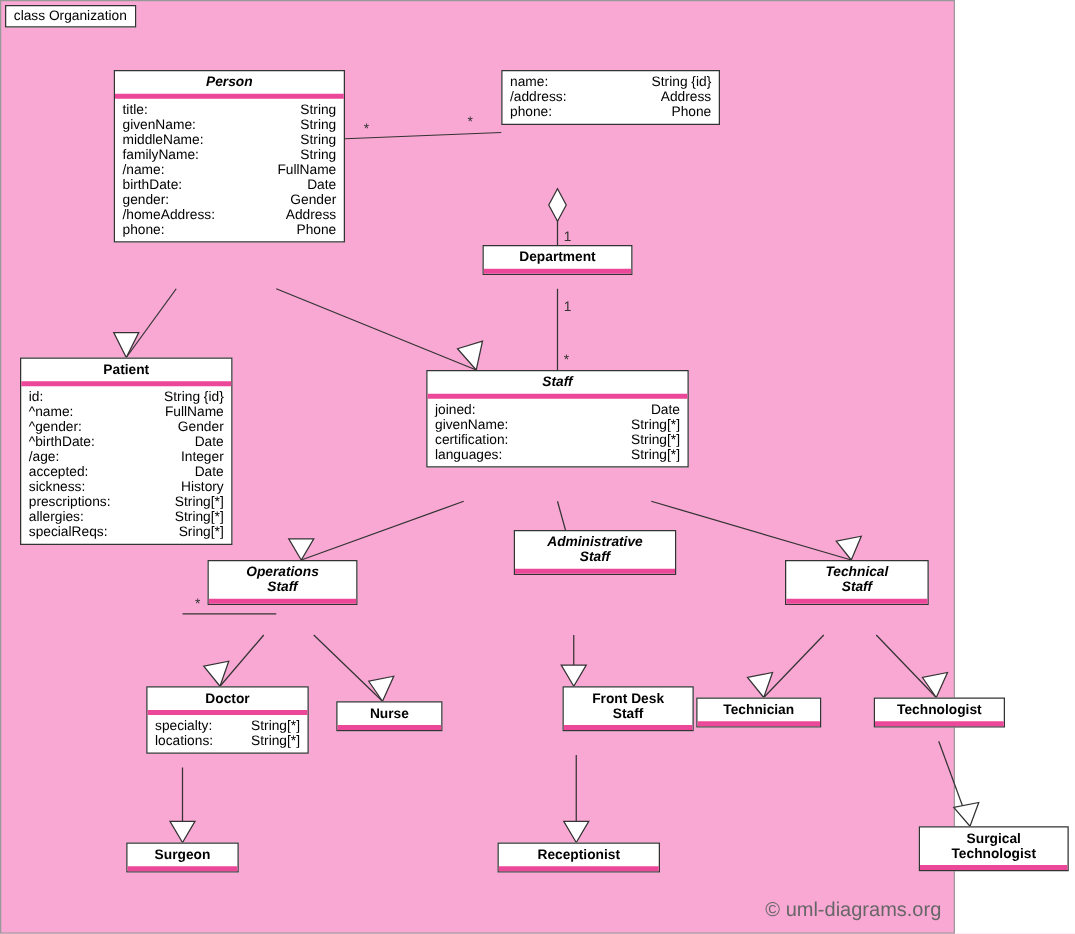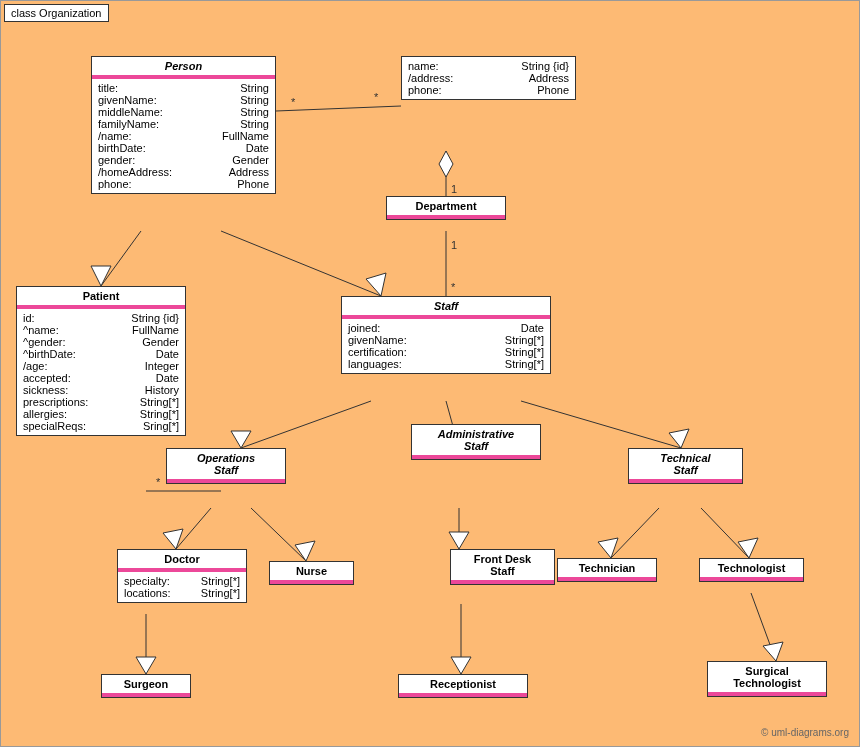--- a/index.html
+++ b/index.html
@@ -7,23 +7,23 @@
       background: #fff;
       font-family: Arial, sans-serif;
       font-size: 11px;
       width: 860px;
       height: 747px;
       overflow: hidden;
       position: relative;
     }
     #diagram-container {
       position: relative;
-      width: 860px;
+      width: 764px;
       height: 747px;
-      background: #fdba74;
+      background: #f9a8d4;
       border: 1px solid #999;
     }
     .uml-box {
       position: absolute;
       background: #fff;
       border: 1px solid #333;
     }
     .uml-box .title {
       text-align: center;
       padding: 3px 6px;
@@ -59,21 +59,21 @@
       position: absolute;
       top: 0; left: 0;
       width: 860px;
       height: 747px;
       pointer-events: none;
     }
     .copyright {
       position: absolute;
       bottom: 8px;
       right: 10px;
-      font-size: 10px;
+      font-size: 16px;
       color: #666;
     }
   </style>
 </head>
 <body>
 
 <div id="diagram-container">
 
   <div class="corner-label">class Organization</div>
 
@@ -315,18 +315,18 @@
   </div>
 
   <div class="uml-box" style="left:100px; top:673px; width:90px;">
     <div class="title">Surgeon</div>
   </div>
 
   <div class="uml-box" style="left:397px; top:673px; width:130px;">
     <div class="title">Receptionist</div>
   </div>
 
-  <div class="uml-box" style="left:706px; top:660px; width:120px;">
+  <div class="uml-box" style="left:734px; top:660px; width:120px;">
     <div class="title">Surgical<br>Technologist</div>
   </div>
 
   <div class="copyright">© uml-diagrams.org</div>
 </div>
 
 </body></html>

